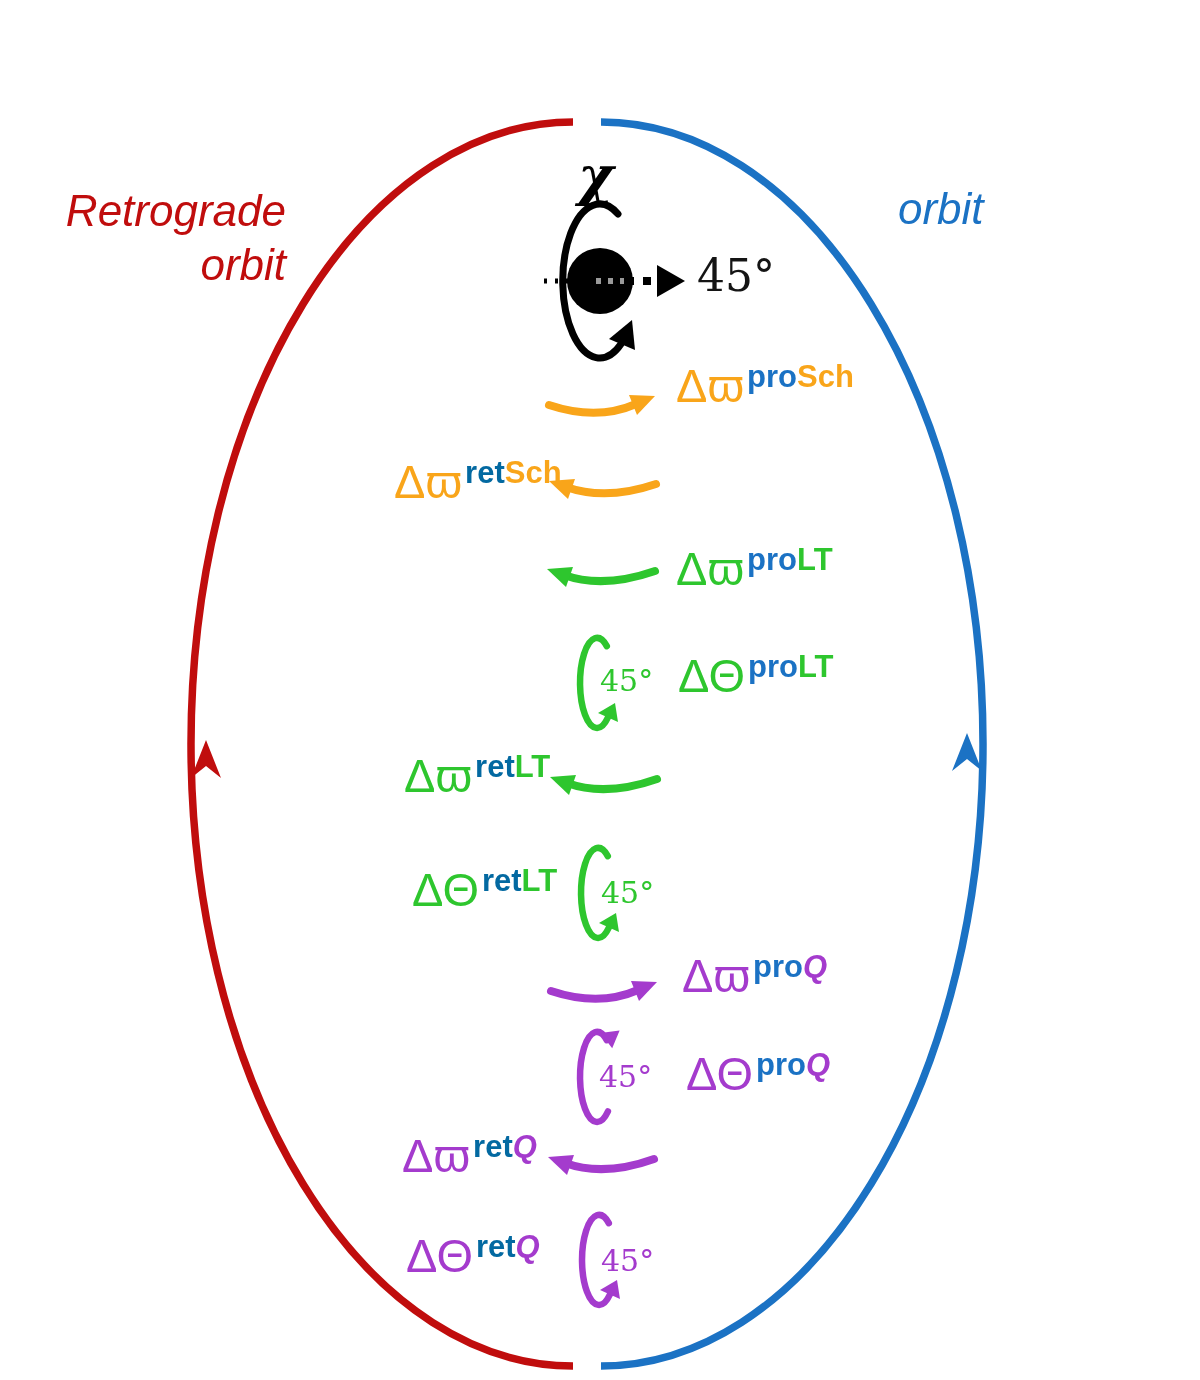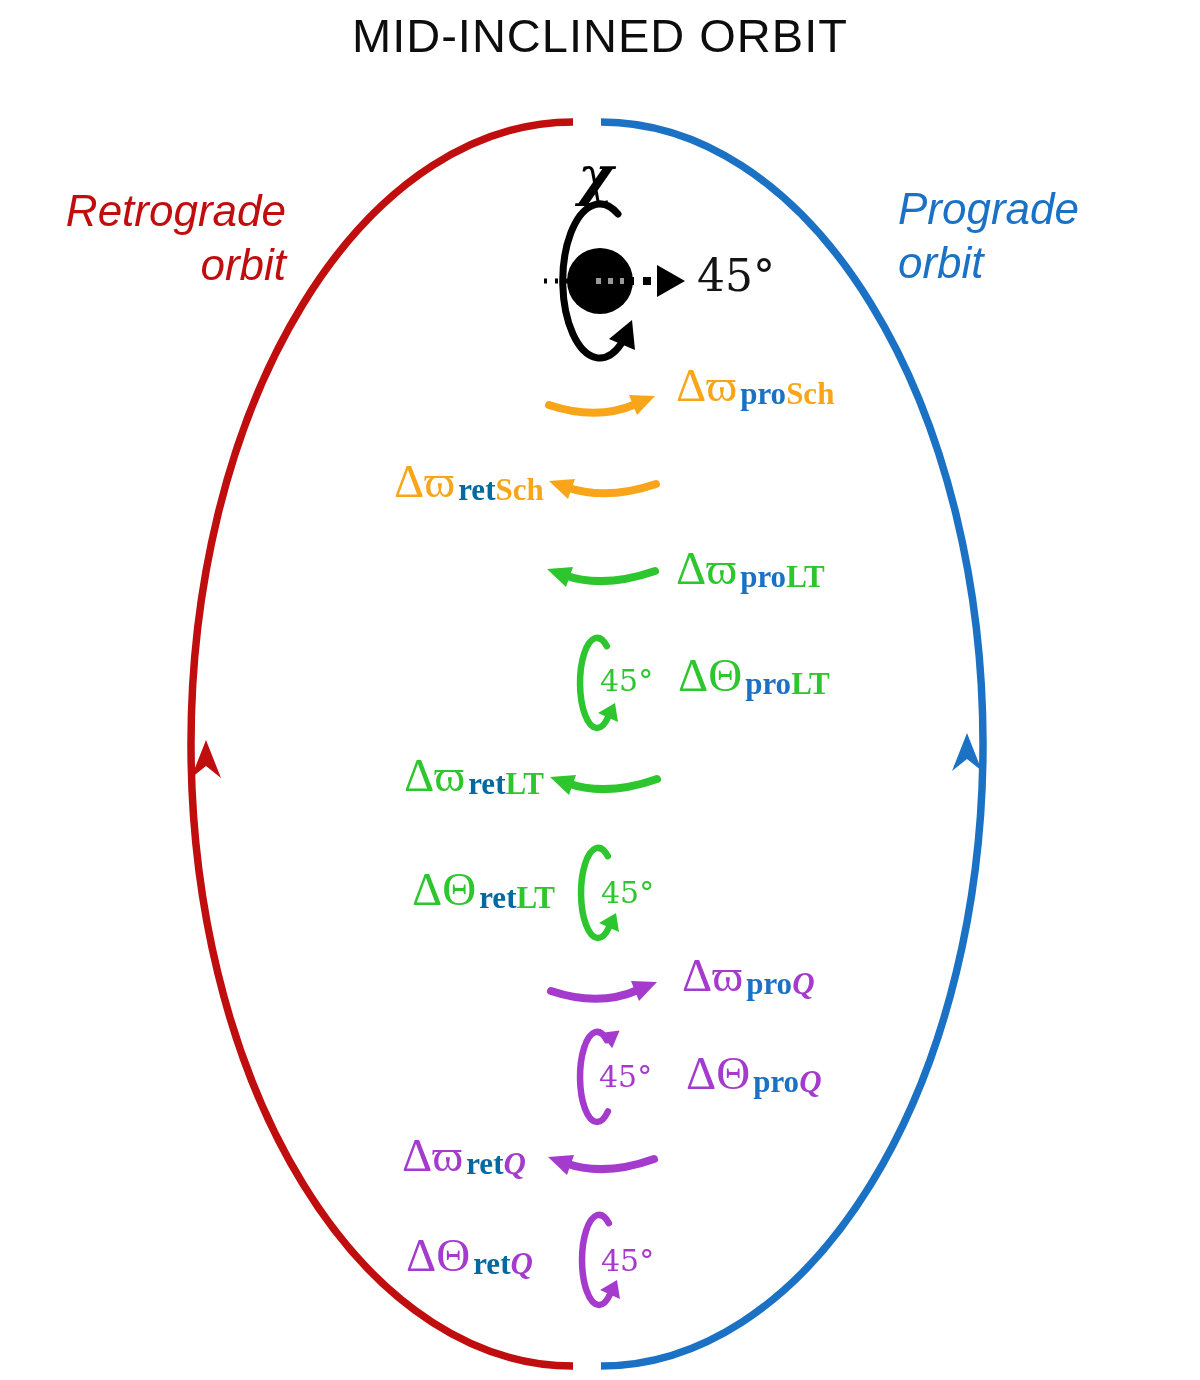--- a/index.html
+++ b/index.html
@@ -17,22 +17,22 @@
   .pro-label{left:898px;top:182px;width:260px;text-align:left;color:#1B72C4;}
   .chi{
     position:absolute;left:578px;top:144px;font-size:54px;color:#000;
     font-style:italic;font-weight:bold;font-family:"DejaVu Serif",serif;
   }
   .bh-angle{
     position:absolute;left:697px;top:250px;font-size:44px;color:#141414;
     font-family:"DejaVu Serif",serif;
   }
   .formula{
-    position:absolute;display:flex;align-items:flex-end;
-    font-family:Liberation Serif, serif;
+    position:absolute;display:flex;align-items:flex-start;
+    font-family:Liberation Sans, sans-serif;
   }
   .f-main{font-size:47px;line-height:1;}
   .f-scripts{display:inline-flex;line-height:0.98;margin-left:3px;}
   .f-sup,.f-sub{font-size:31px;font-weight:bold;}
   .orange .f-main,.orange .f-sub{color:#F9A51A;}
   .green  .f-main,.green  .f-sub{color:#2EC62E;}
   .purple .f-main,.purple .f-sub{color:#A43BCD;}
   .f-sup.pro{color:#1B72C4;}
   .f-sup.ret{color:#0369a1;}
   .qsub .f-sub{font-style:italic;}
@@ -115,29 +115,27 @@
       <path d="M 654 1159 Q 604 1177 565 1163" fill="none" stroke="#A43BCD" stroke-width="8" stroke-linecap="round"></path>
       <path d="M 548 1157 L 567 1175 L 574 1155 Z" fill="#A43BCD"></path>
     </g>
 
     <g transform="translate(599,1260)">
       <path d="M 9.8 -36.9 A 17 45 0 1 0 10.9 34.5" fill="none" stroke="#A43BCD" stroke-width="6.5" stroke-linecap="round"></path>
       <path d="M 18 20 L 21 39 L 1 30 Z" fill="#A43BCD"></path>
     </g>
   </svg>
 
-  <div class="page-title">MID-INCLINED ORBIT</div>
 
   <div class="orbit-label retro-label">
     <div>Retrograde</div>
     <div>orbit</div>
   </div>
 
   <div class="orbit-label pro-label">
-    <div>Prograde</div>
     <div>orbit</div>
   </div>
 
   <div class="chi">χ</div>
   <div class="bh-angle">45°</div>
 
   <div class="formula orange" style="left:676px;top:362px">
     <span class="f-main">Δϖ</span>
     <span class="f-scripts">
       <span class="f-sup pro">pro</span>

